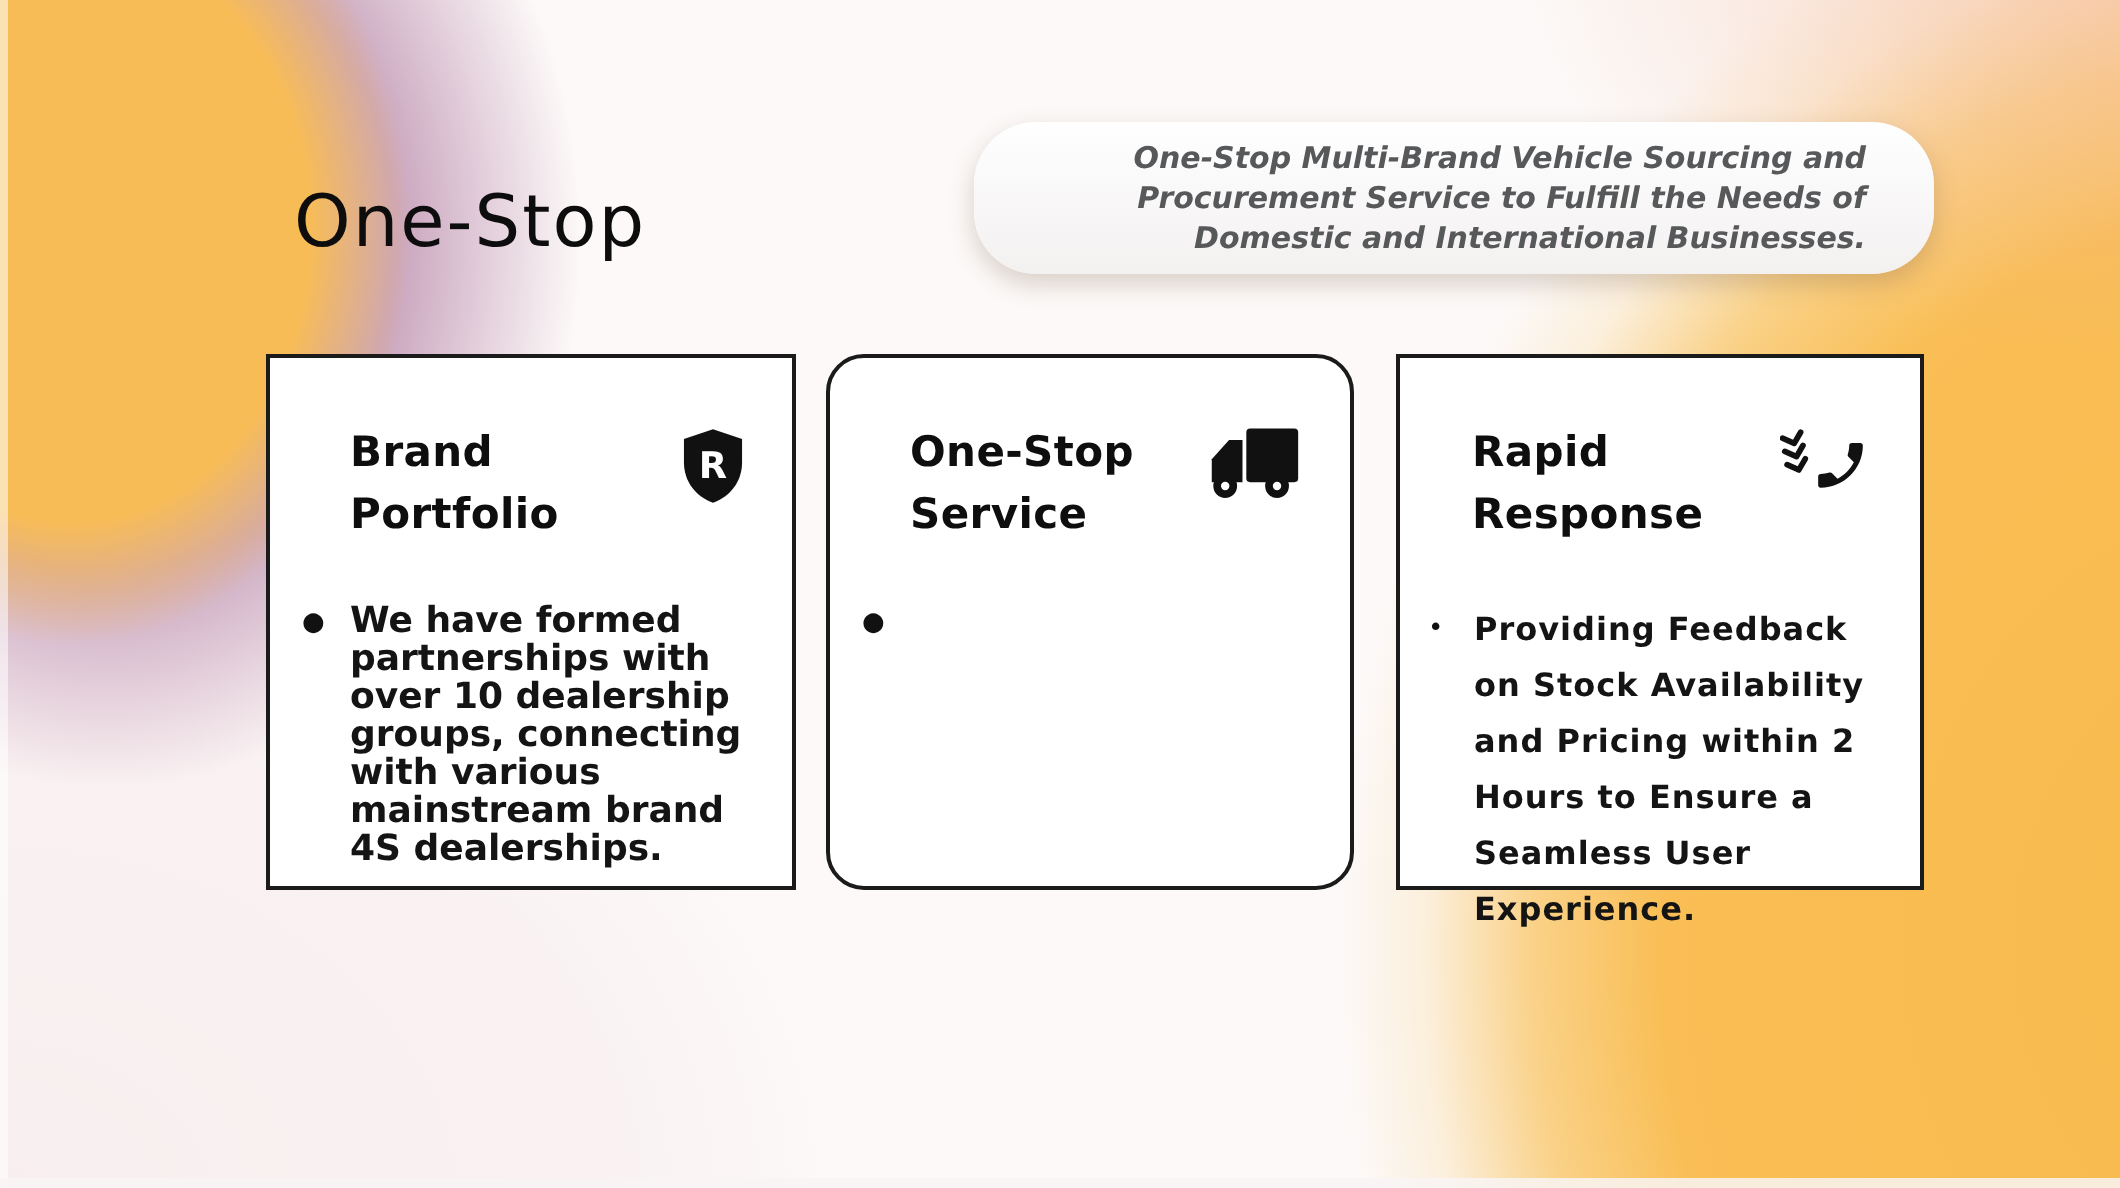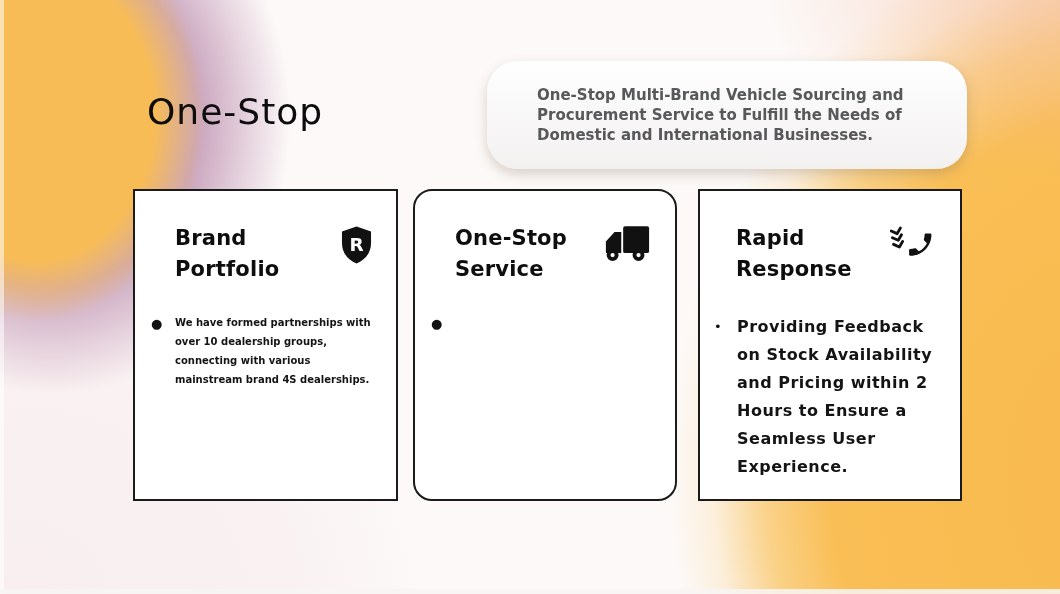--- a/index.html
+++ b/index.html
@@ -37,27 +37,28 @@
   .badge{
     position:absolute;left:487px;top:61px;width:480px;min-height:61px;
     box-sizing:border-box;
     background:linear-gradient(180deg,#ffffff 0%,#f3f0f0 100%);
     border-radius:31px;
     box-shadow:0 5px 12px rgba(110,85,60,0.25);
     display:flex;align-items:center;justify-content:center;
     padding:8px 34px;
   }
   .badge-text{
-    margin:16px;text-align:left;
+    margin:0;text-align:right;
     font-size:15px;line-height:20px;font-weight:700;
     color:#57585A;
+    font-style:italic;
   }
 
   .card{
-    position:absolute;top:189px;height:312px;width:264px;
+    position:absolute;top:177px;height:268px;width:264px;
     box-sizing:border-box;
     background:#ffffff;
     border:2px solid #1B1B1B;
   }
   .card--brand{left:133px;width:265px;}
   .card--service{left:413px;border-radius:19px;}
   .card--rapid{left:698px;}
 
   .card-head{display:flex;align-items:flex-start;padding:32px 24px 0 40px;}
   .card--rapid .card-head{padding-left:36px;}
@@ -72,21 +73,21 @@
   .bullet-row{display:flex;padding:28px 16px 0 16px;}
   .card--rapid .bullet-row{padding-left:14px;}
   .marker{
     flex:none;width:24px;
     font-size:13px;line-height:19px;padding-top:1px;
     color:#111;text-align:left;
   }
   .card--rapid .marker{width:23px;font-size:13px;line-height:28px;padding-top:0;}
   .bullet-text{
     flex:1;margin:0;
-    font-size:10px;line-height:19px;font-weight:600;
+    font-size:18px;line-height:19px;font-weight:600;
     color:#141414;
   }
   .card--rapid .bullet-text{font-size:16px;line-height:28px;letter-spacing:0.5px;}
 </style>
 </head>
 <body>
 
 <div class="slide">
   <div class="frame-edge-left"></div>
 

